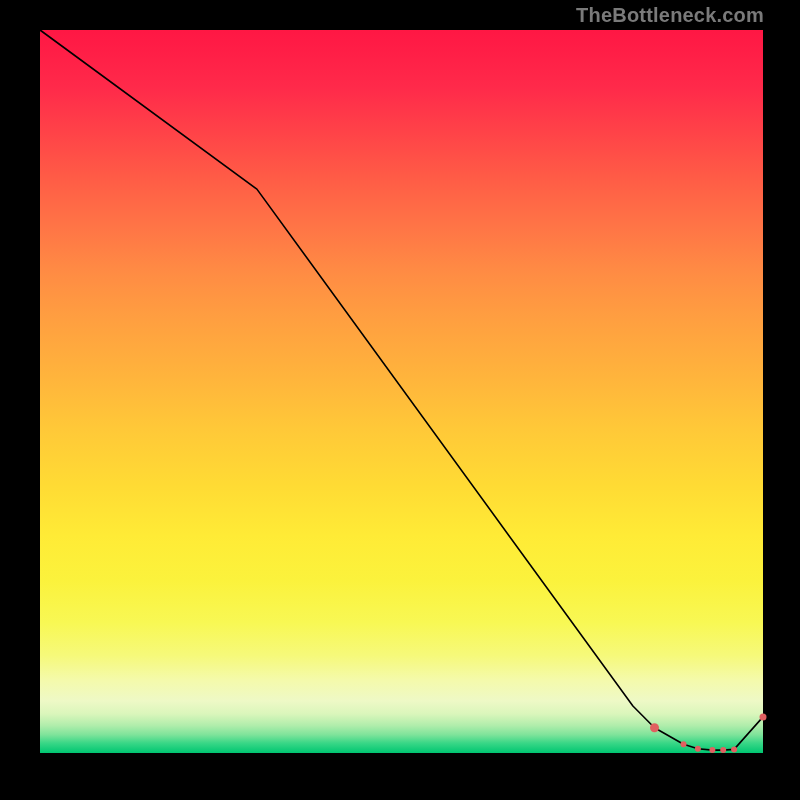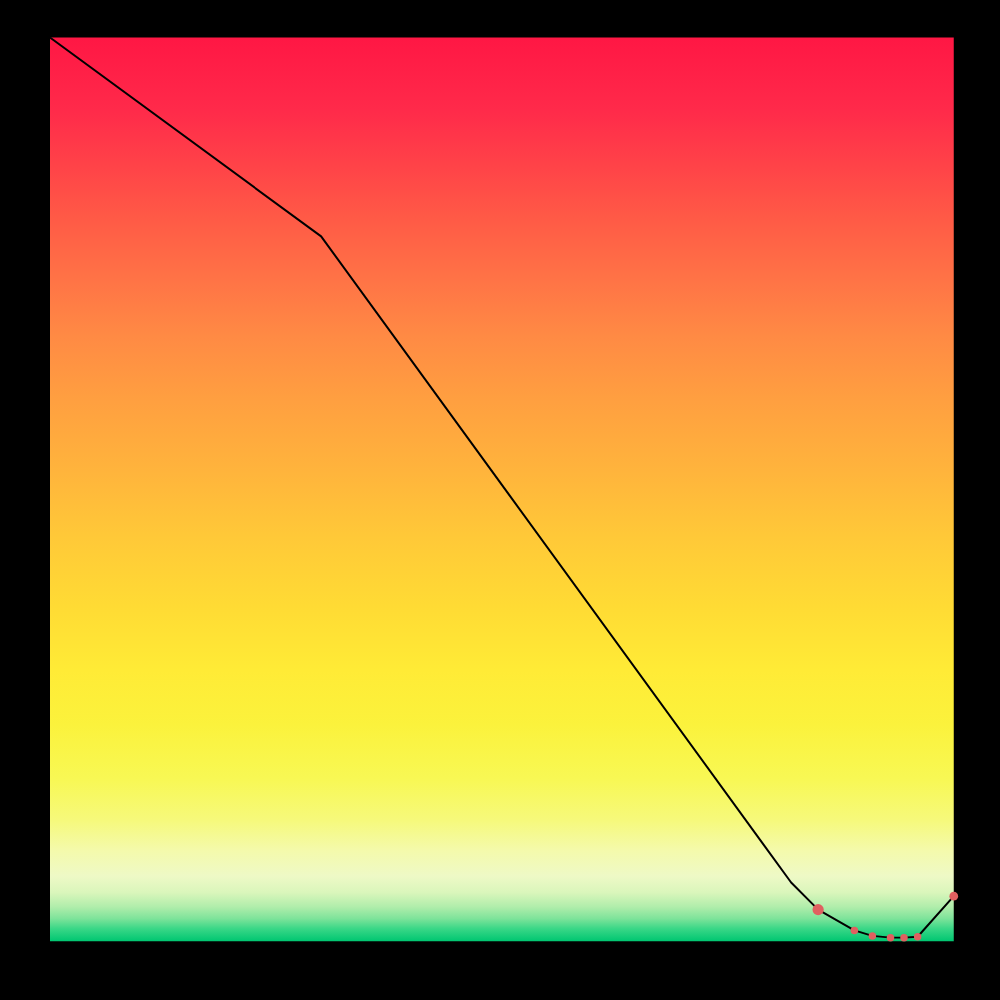--- a/index.html
+++ b/index.html
@@ -63,20 +63,21 @@
     font-weight: 600;
     color: #7a7a7a;
     letter-spacing: 0.2px;
     user-select: none;
   }
 </style>
 </head>
 <body>
 
 <div class="stage">
+  <div class="watermark">TheBottleneck.com</div>
 
   <div class="plot"></div>
 
   <svg class="overlay" viewBox="0 0 723 723">
     <g id="curve-group">
         <path d="M0.0 0.0 L216.9 159.1 L592.9 676.0 L614.5 697.7 L643.5 714.3 L657.9 718.7 L672.4 720.1 L683.2 720.1 L694.1 719.4 L723.0 686.9" fill="none" stroke="#000000" stroke-width="1.6" stroke-linejoin="round"></path>
       </g>
     <g id="marker-group">
         <circle cx="614.5" cy="697.7" r="4.5" fill="#e06060"></circle>
         <circle cx="643.5" cy="714.3" r="3.0" fill="#e06060"></circle>

